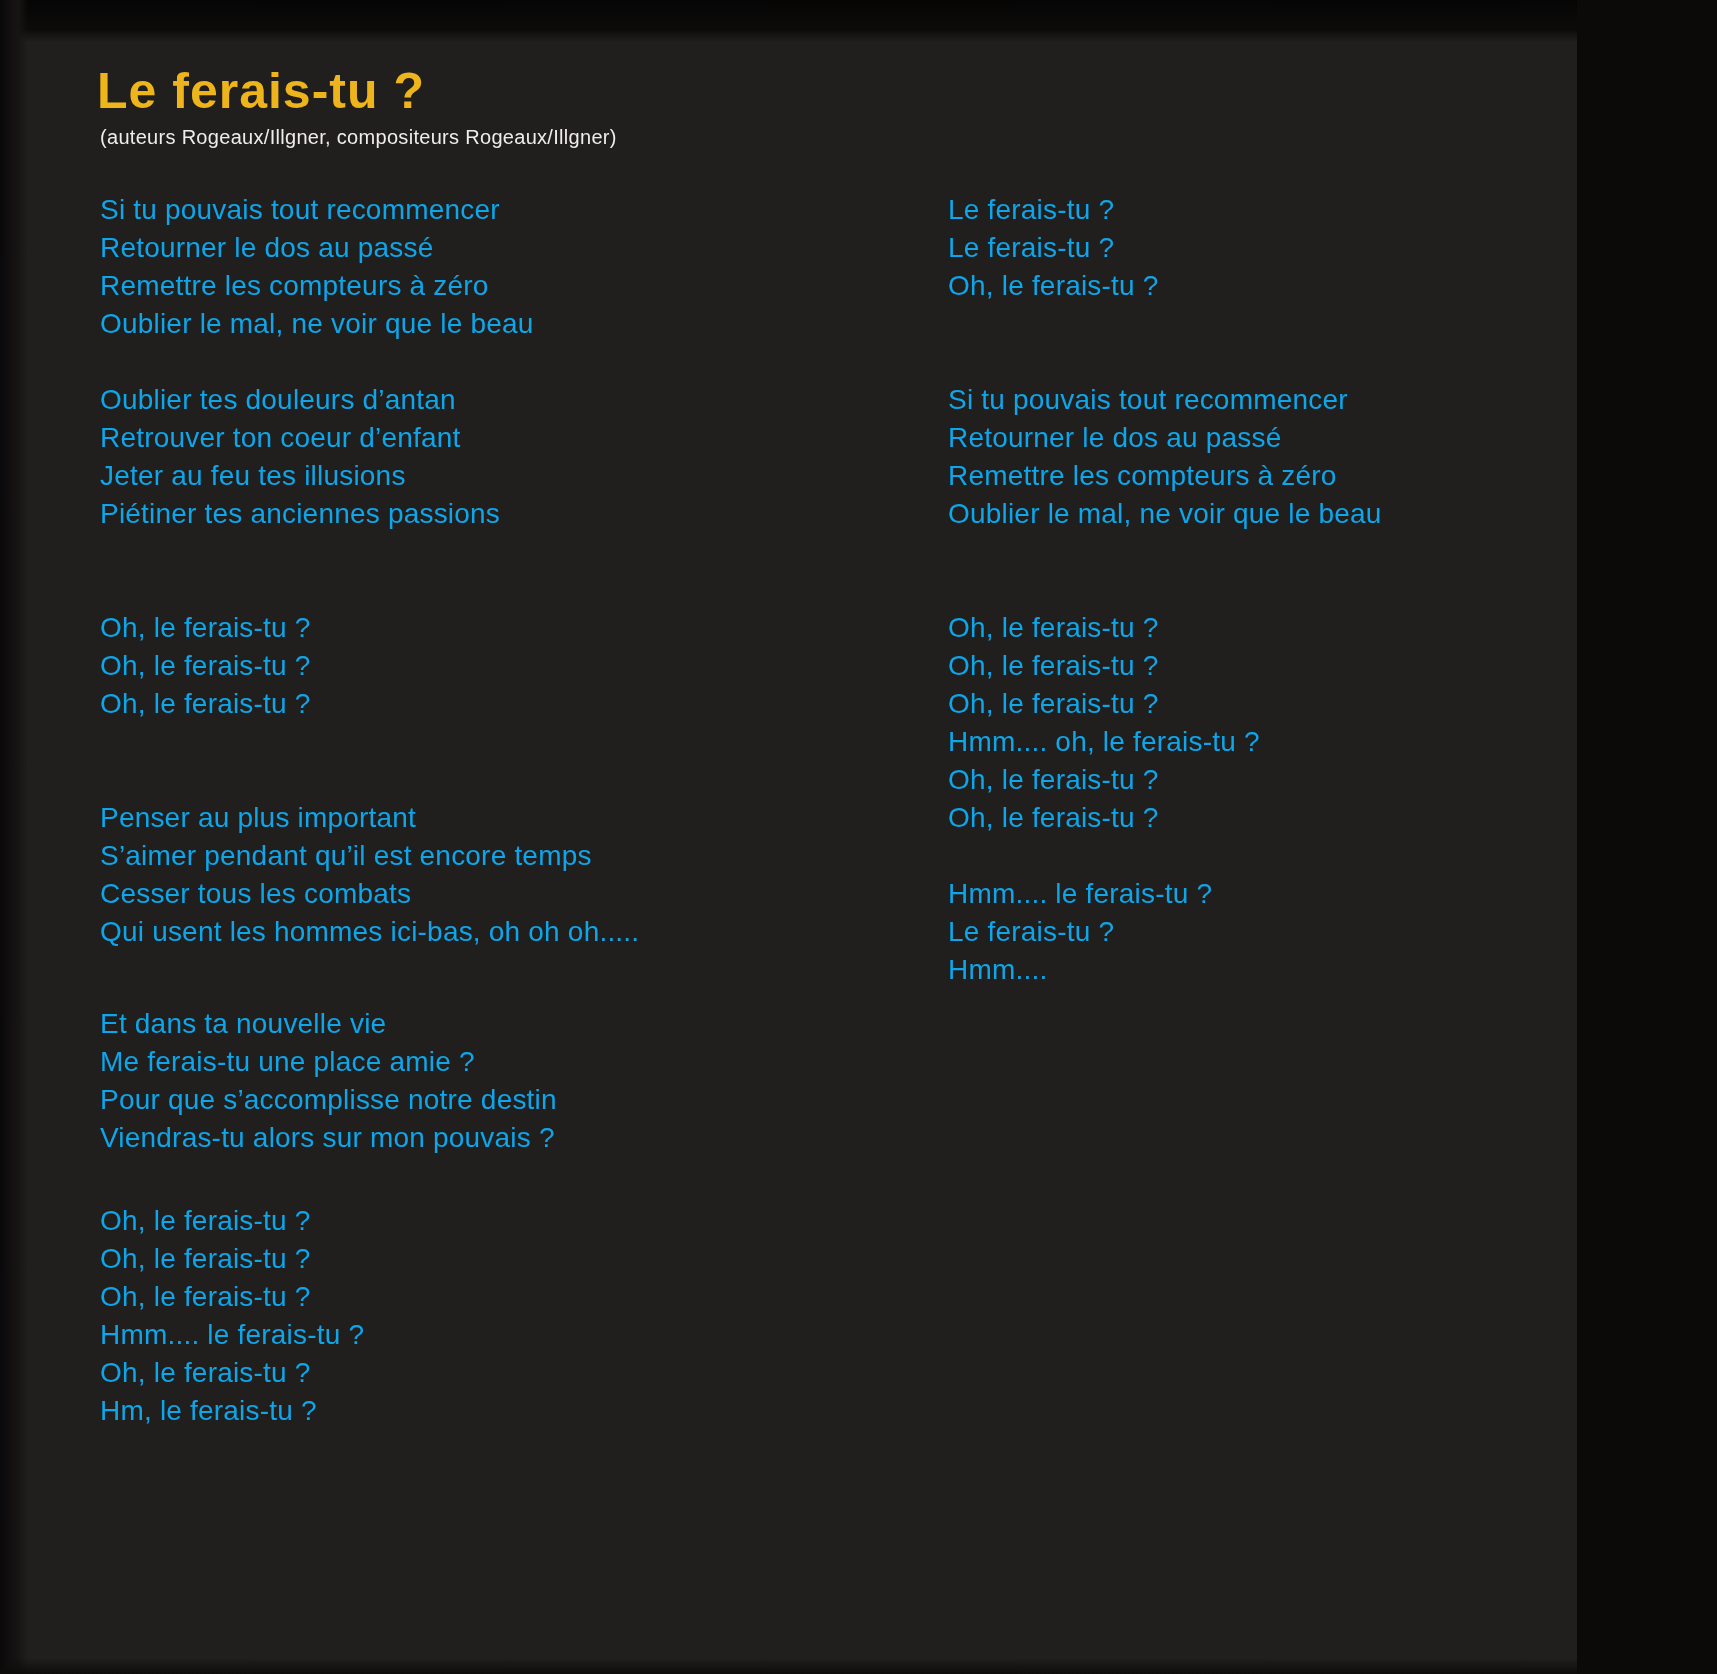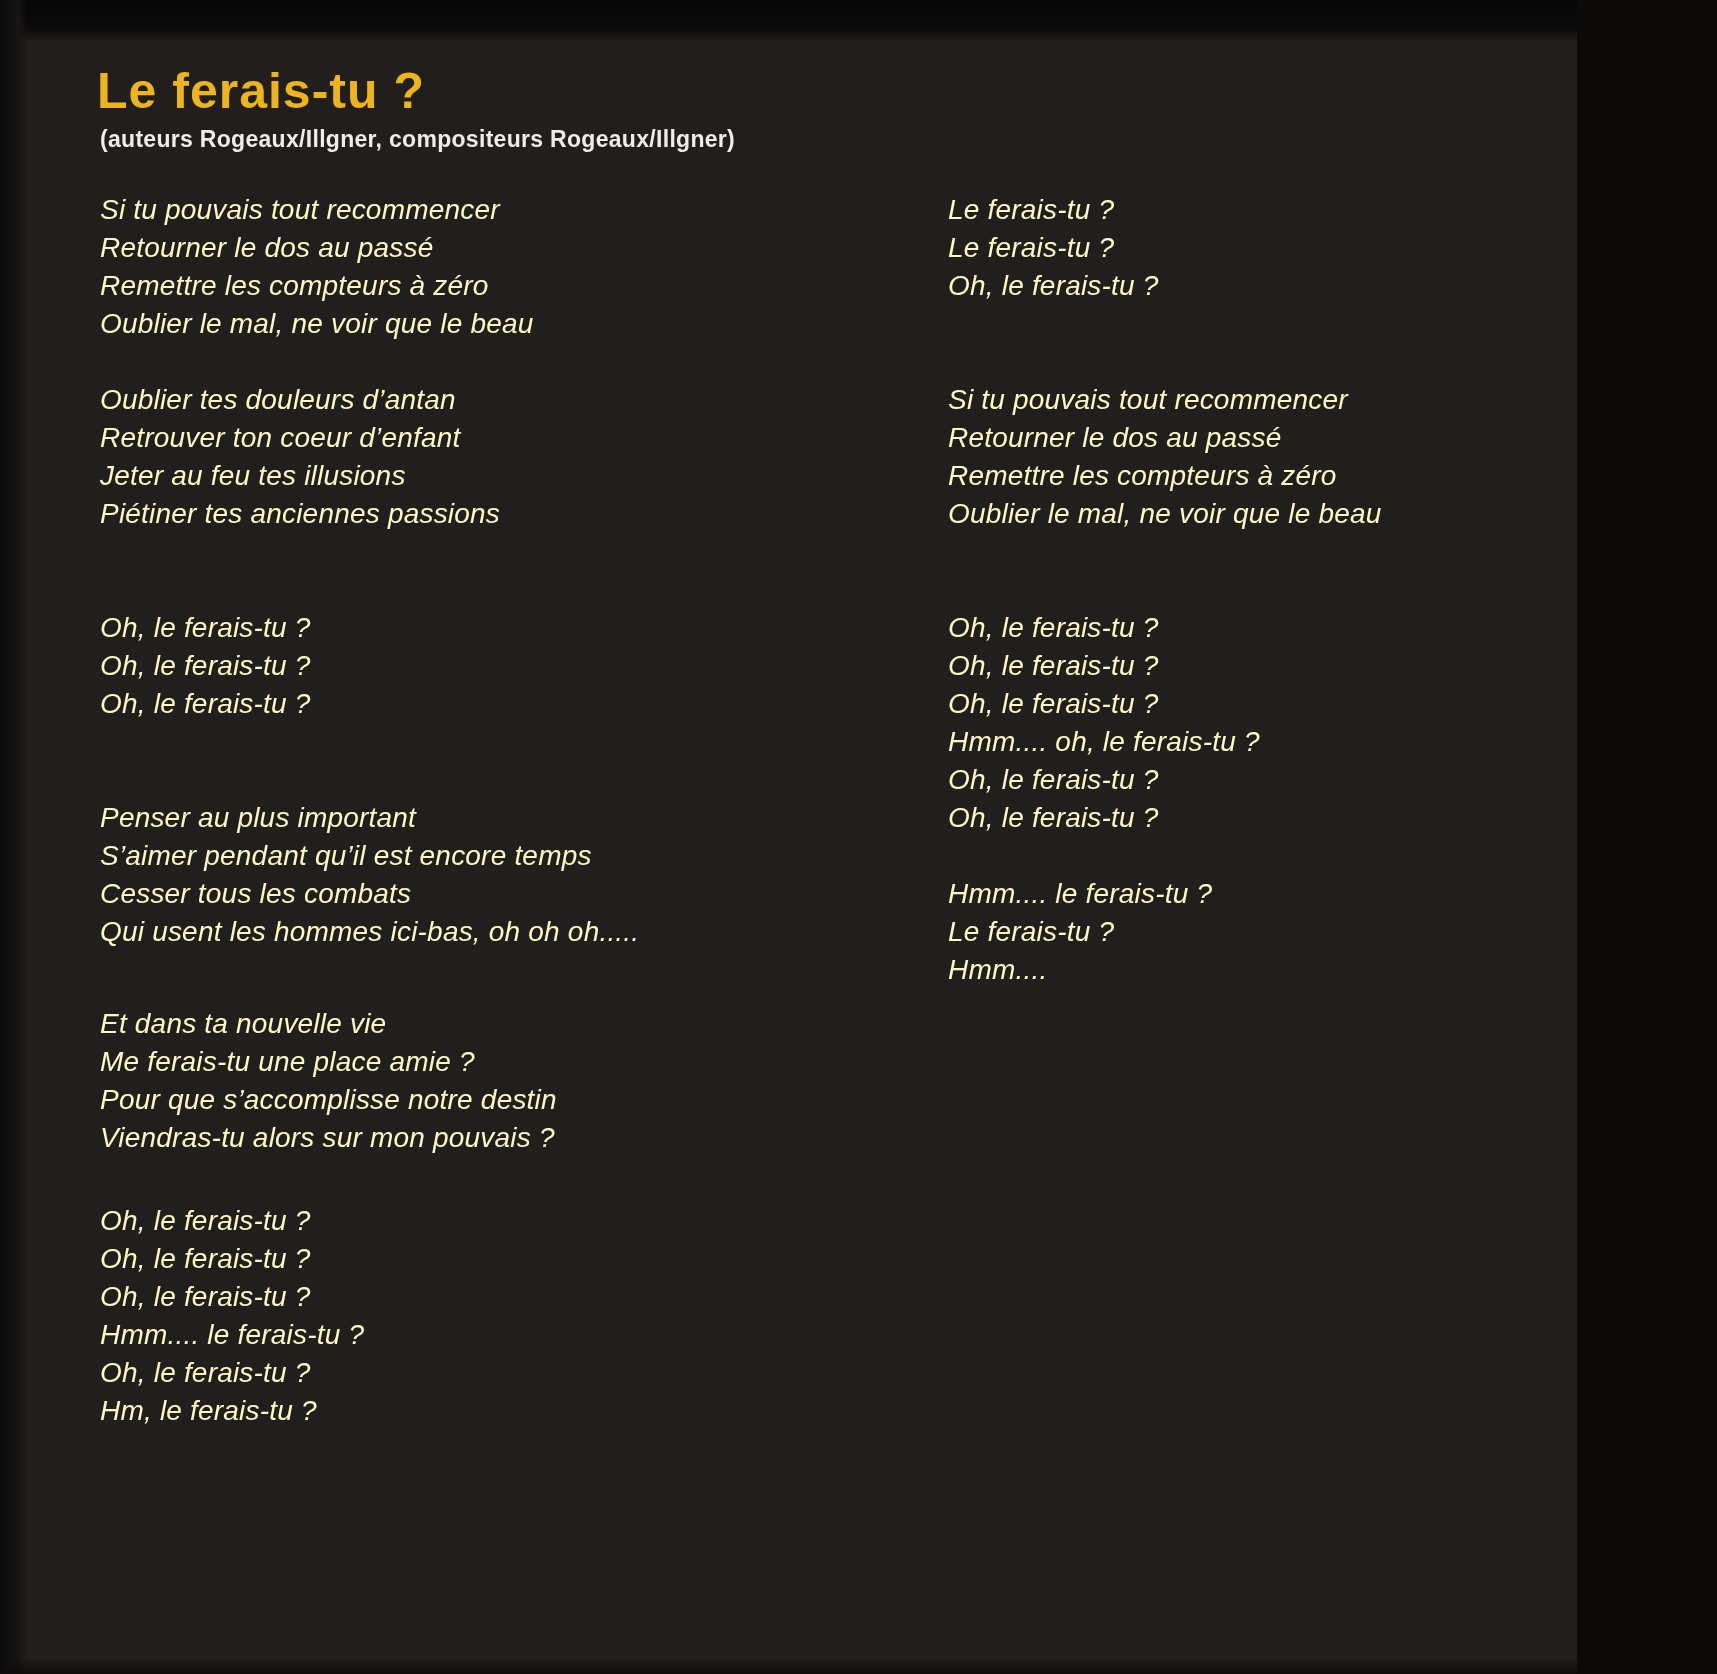--- a/index.html
+++ b/index.html
@@ -41,41 +41,40 @@
     font-size: 50px;
     line-height: 1;
     font-weight: 800;
     letter-spacing: 1px;
     color: #eeb41b;
   }
   .credits {
     position: absolute;
     left: 100px;
     top: 126px;
-    font-size: 23px;
-    font-weight: 700;
+    font-size: 20px;
+    font-weight: 400;
     letter-spacing: 0.3px;
     color: #efedea;
   }
   .col {
     position: absolute;
     top: 191px;
     width: 760px;
   }
   .col-left  { left: 100px; }
   .col-right { left: 948px; }
   .stanza { margin: 0; }
   .line {
     font-size: 28px;
     line-height: 38px;
     letter-spacing: 0.2px;
     font-weight: 400;
-    color: #fef9c3;
+    color: #0ea5e9;
     white-space: pre;
-    font-style: italic;
   }
 </style>
 </head>
 <body>
 
 <div class="page">
   <div class="edge-top"></div>
   <div class="edge-left"></div>
   <div class="edge-bottom"></div>
 

